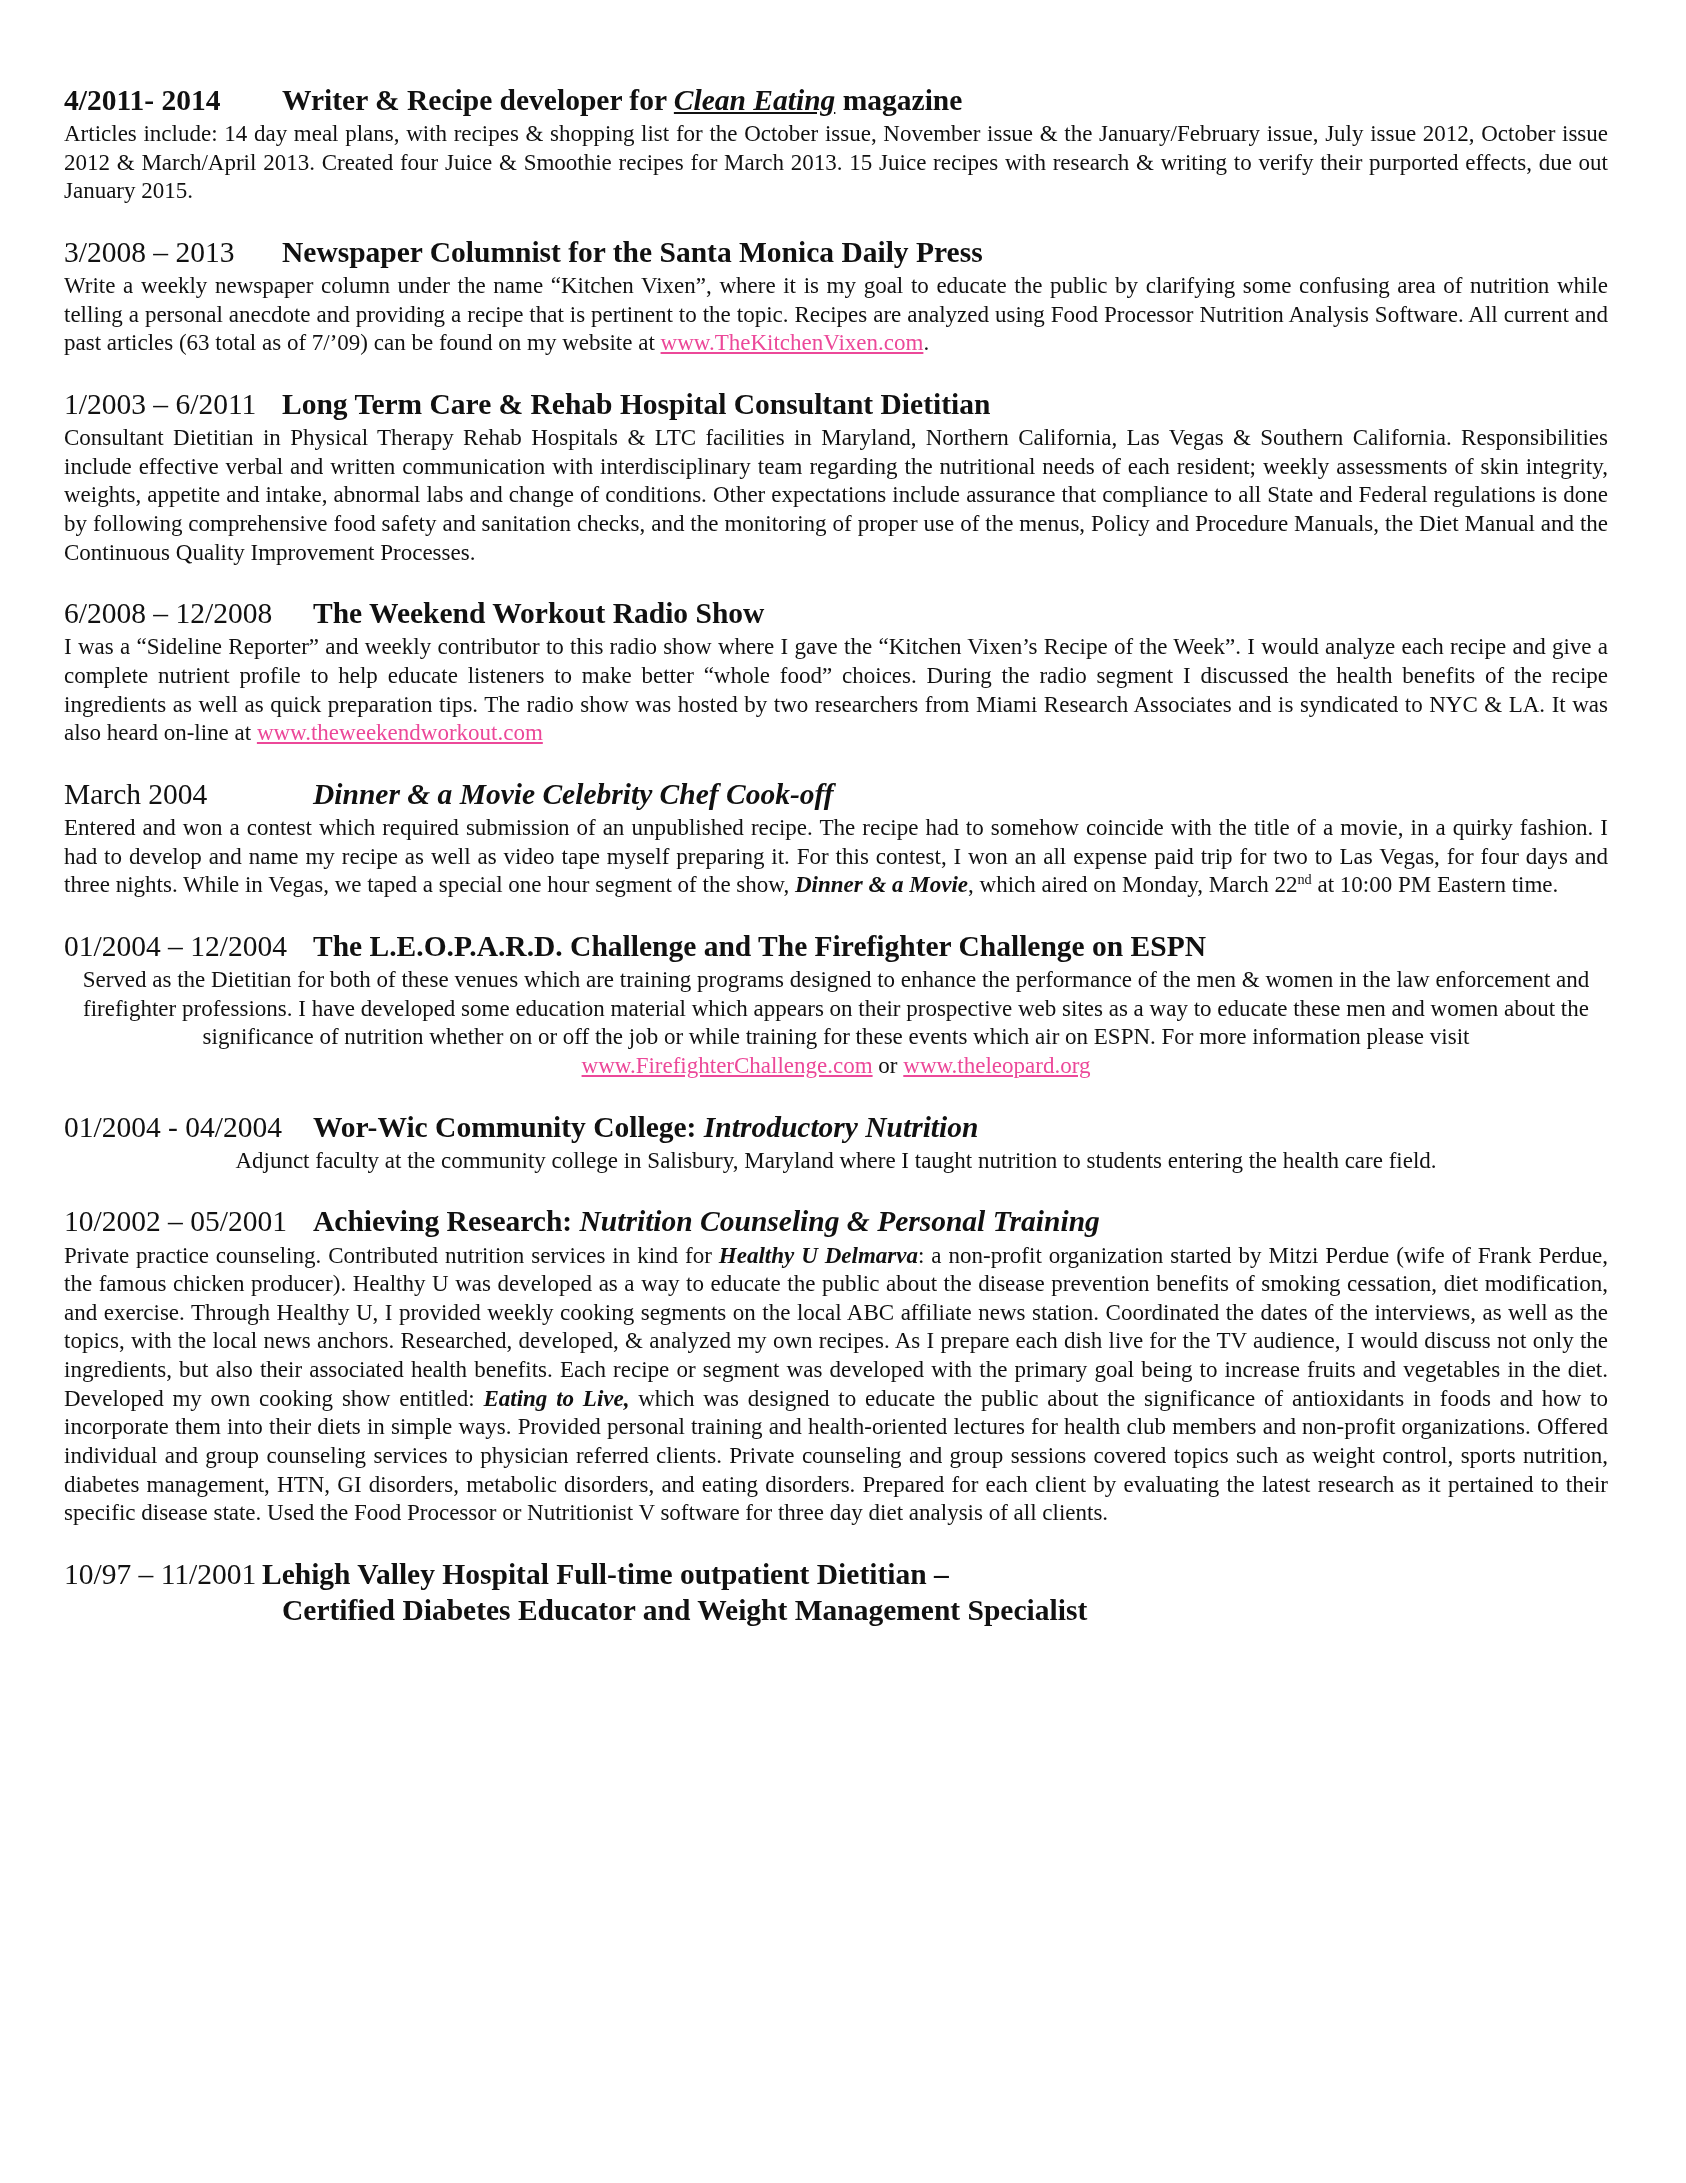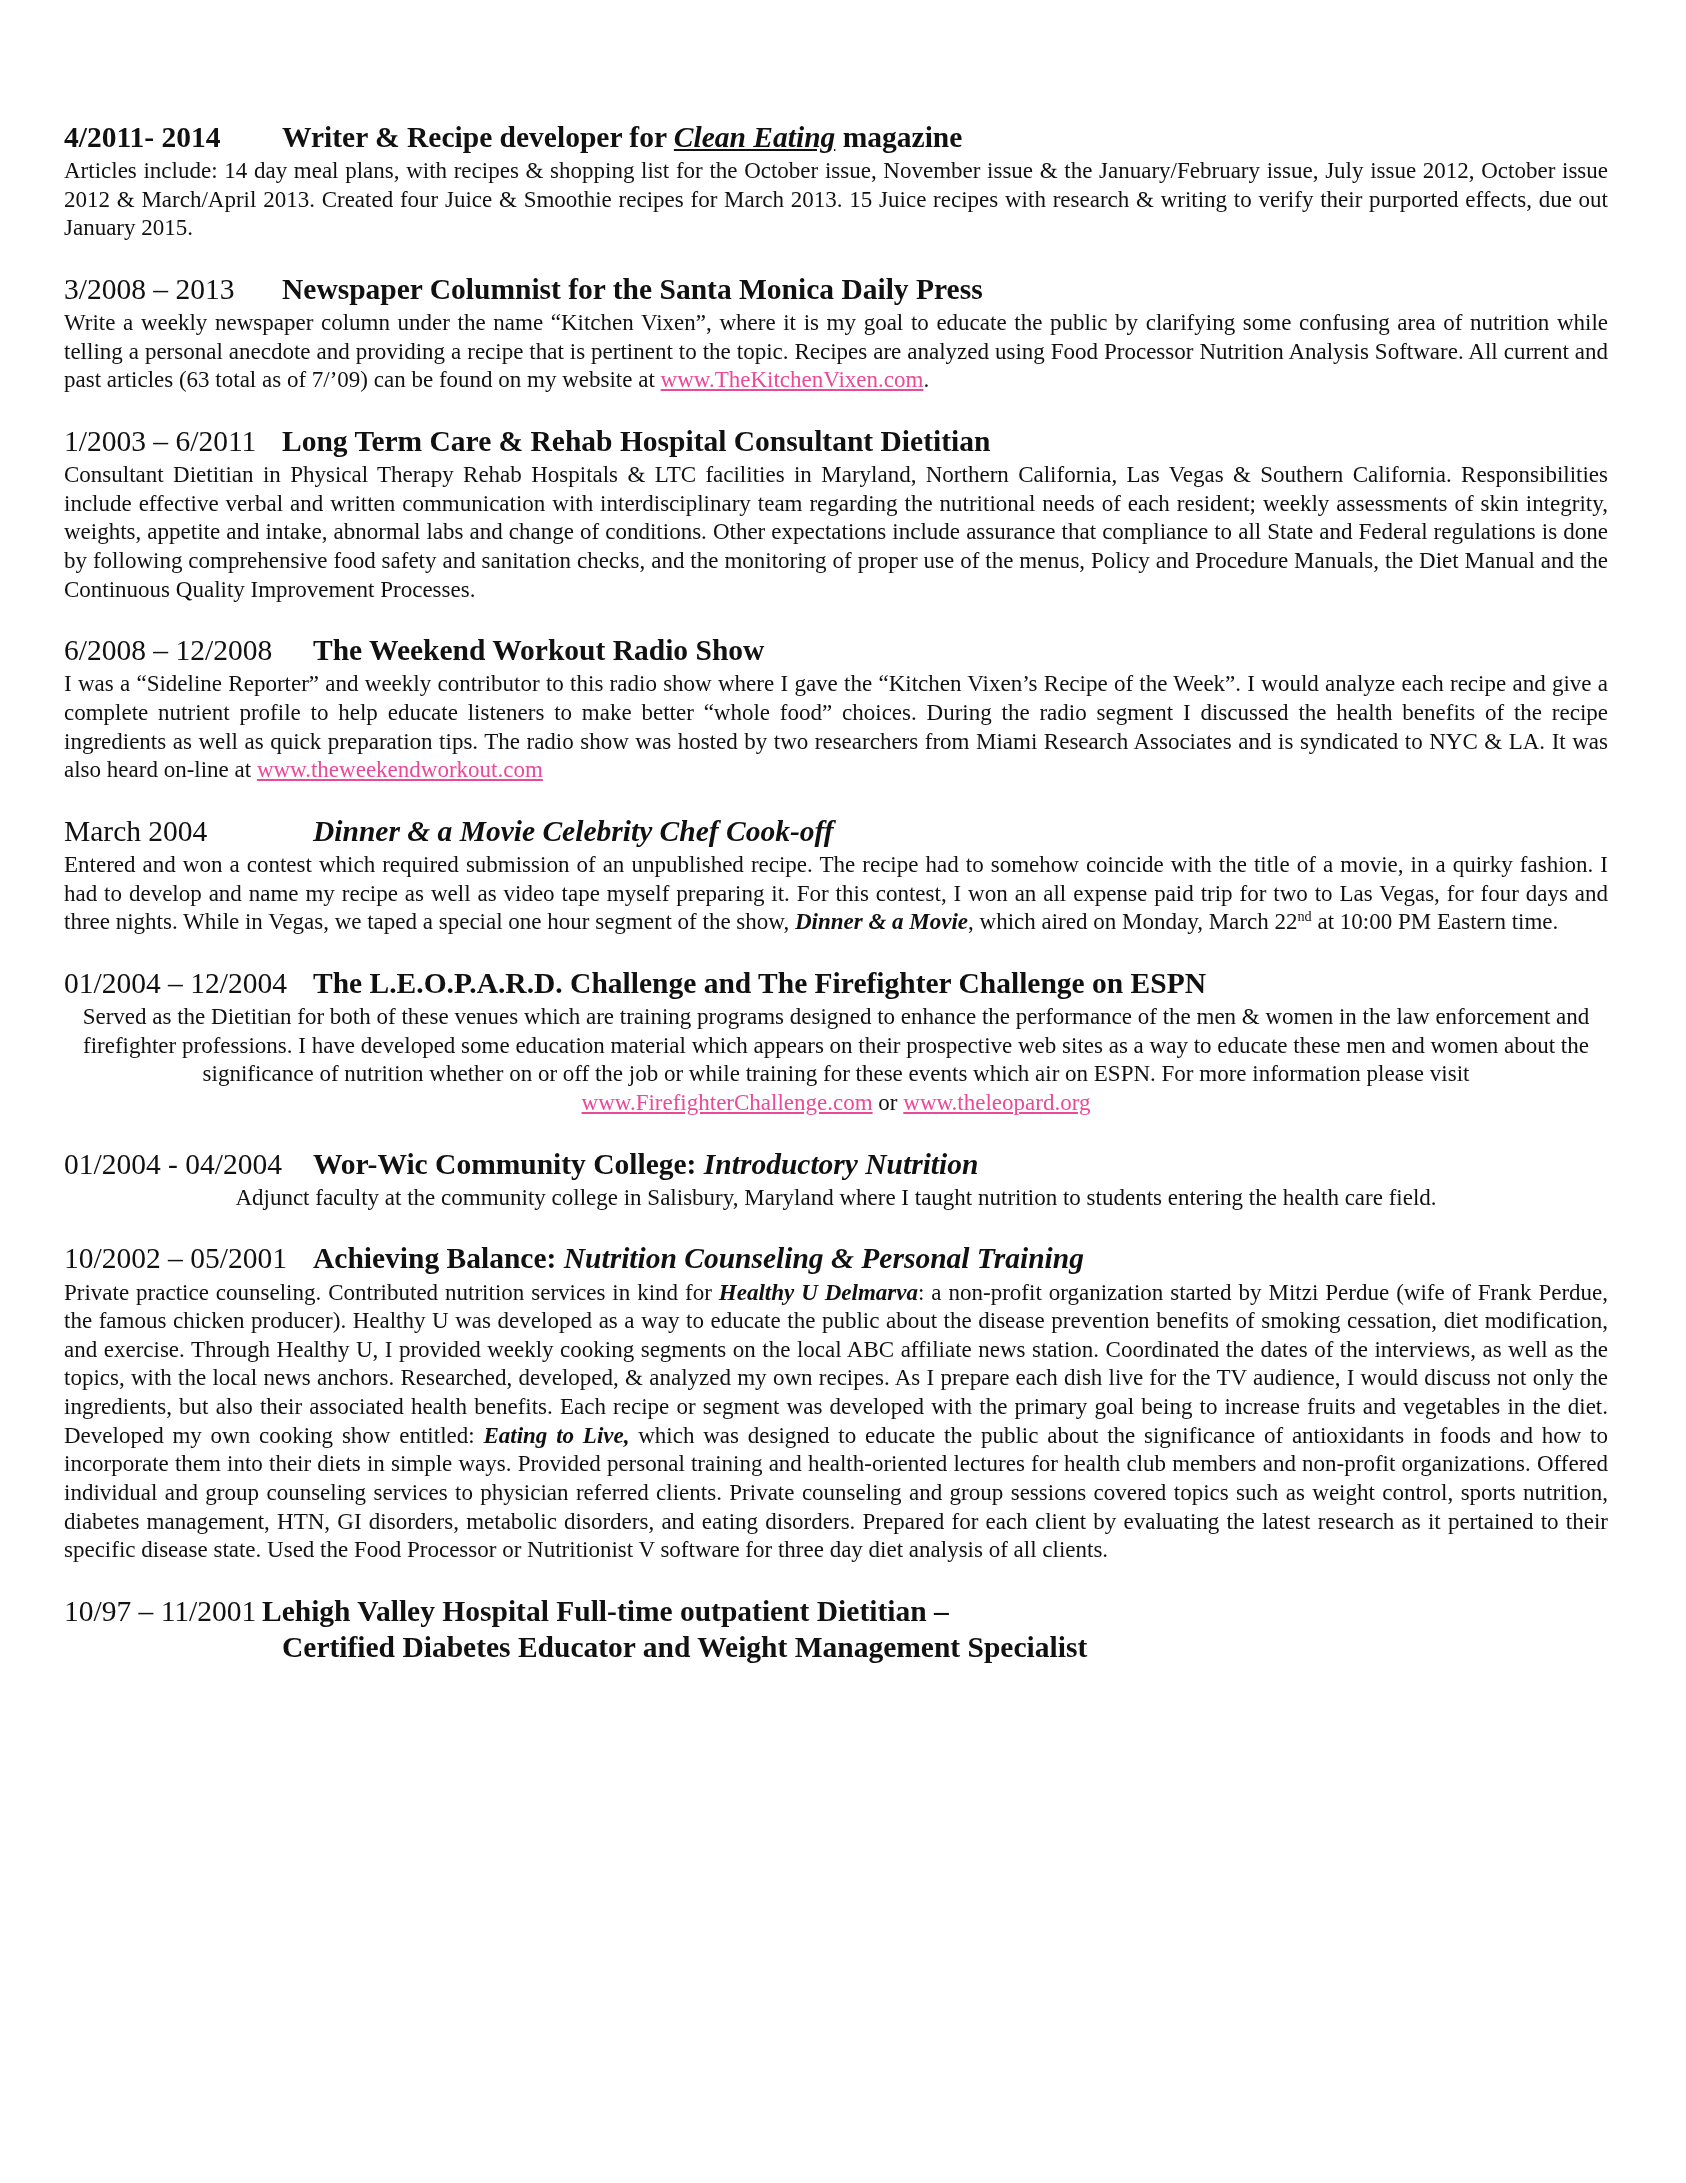--- a/index.html
+++ b/index.html
@@ -10,21 +10,21 @@
   body {
     font-family: "Liberation Serif", "DejaVu Serif", serif;
     color: #111111;
   }
   .page {
     position: relative;
     width: 1687px;
     height: 2183px;
     background: #ffffff;
     box-sizing: border-box;
-    padding: 119px 79px 0 64px;
+    padding: 82px 79px 0 64px;
     overflow: hidden;
   }
   .doc {
     width: 1544px;
     font-size: 29.5px;
     line-height: 1.245;
   }
   .entry {
     margin: 0 0 28px 0;
   }
@@ -106,21 +106,21 @@
       <div class="headline"><span class="date w-wide">01/2004 – 12/2004</span><span class="title">The L.E.O.P.A.R.D. Challenge and The Firefighter Challenge on ESPN</span></div>
       <p class="body last-left"><span>Served as the Dietitian for both of these venues which are training programs designed to enhance the performance of the men &amp; women in the law enforcement and firefighter professions. I have developed some education material which appears on their prospective web sites as a way to educate these men and women about the significance of nutrition whether on or off the job or while training for these events which air on ESPN. For more information please visit </span><span class="link">www.FirefighterChallenge.com</span><span> or </span><span class="link">www.theleopard.org</span></p>
     </div>
 
     <div class="entry">
       <div class="headline"><span class="date w-wide">01/2004 - 04/2004</span><span class="title"><span>Wor-Wic Community College: </span><span class="it">Introductory Nutrition</span></span></div>
       <p class="body last-left">Adjunct faculty at the community college in Salisbury, Maryland where I taught nutrition to students entering the health care field.</p>
     </div>
 
     <div class="entry">
-      <div class="headline"><span class="date w-wide">10/2002 – 05/2001</span><span class="title"><span>Achieving Balance: </span><span class="it">Nutrition Counseling &amp; Personal Training</span></span></div>
+      <div class="headline"><span class="date w-wide">10/2002 – 05/2001</span><span class="title"><span>Achieving Research: </span><span class="it">Nutrition Counseling &amp; Personal Training</span></span></div>
       <p class="body"><span>Private practice counseling. Contributed nutrition services in kind for </span><span class="bi">Healthy U Delmarva</span><span>: a non-profit organization started by Mitzi Perdue (wife of Frank Perdue, the famous chicken producer). Healthy U was developed as a way to educate the public about the disease prevention benefits of smoking cessation, diet modification, and exercise. Through Healthy U, I provided weekly cooking segments on the local ABC affiliate news station. Coordinated the dates of the interviews, as well as the topics, with the local news anchors. Researched, developed, &amp; analyzed my own recipes. As I prepare each dish live for the TV audience, I would discuss not only the ingredients, but also their associated health benefits. Each recipe or segment was developed with the primary goal being to increase fruits and vegetables in the diet. Developed my own cooking show entitled: </span><span class="bi">Eating to Live,</span><span> which was designed to educate the public about the significance of antioxidants in foods and how to incorporate them into their diets in simple ways. Provided personal training and health-oriented lectures for health club members and non-profit organizations. Offered individual and group counseling services to physician referred clients. Private counseling and group sessions covered topics such as weight control, sports nutrition, diabetes management, HTN, GI disorders, metabolic disorders, and eating disorders. Prepared for each client by evaluating the latest research as it pertained to their specific disease state. Used the Food Processor or Nutritionist V software for three day diet analysis of all clients.</span></p>
     </div>
 
     <div class="entry">
       <div class="headline"><span class="date w-narrow">10/97 – 11/2001</span><span class="title">Lehigh Valley Hospital Full-time outpatient Dietitian –</span></div>
       <div class="headline sub"><span class="date"> </span><span class="title">Certified Diabetes Educator and Weight Management Specialist</span></div>
 
     </div>
 
   </div>

